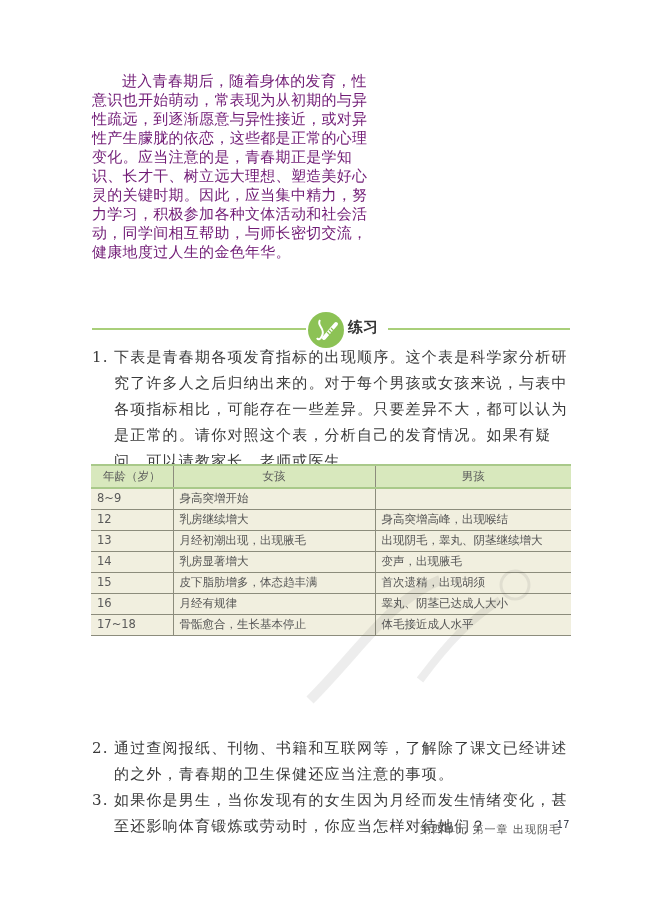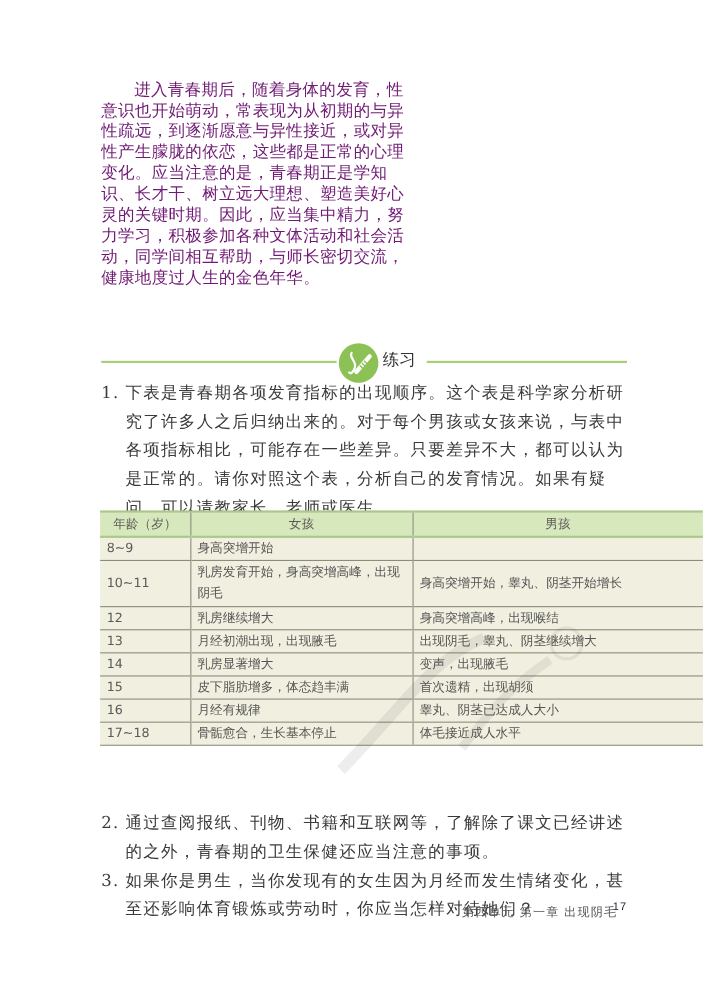--- a/index.html
+++ b/index.html
@@ -19,36 +19,36 @@
     position: absolute; top: 22px; height: 2px; background: #a9cf7a;
   }
   .section-header .line.left { left: 0; width: 214px; }
   .section-header .line.right { left: 296px; width: 182px; }
   .section-header .badge {
     position: absolute; left: 216px; top: 6px; width: 36px; height: 36px; border-radius: 50%;
     background: #8cc255;
   }
   .section-header .badge svg { position: absolute; left: 0; top: 0; }
   .section-header .title {
-    position: absolute; left: 256px; top: 12px; font-size: 15px; font-weight: normal; color: #333;
+    position: absolute; left: 256px; top: 12px; font-size: 15px; font-weight: bold; color: #333;
     font-family: "DejaVu Sans", sans-serif;
   }
 
   .q {
     position: absolute; left: 92px; width: 480px;
     font-size: 15px; line-height: 26px; color: #3a3a3a; letter-spacing: 1.2px;
     padding-left: 22px;
   }
   .q .num { position: absolute; left: 0; top: 0; }
   .q1 { top: 344px; }
   .q2 { top: 735px; }
   .q3 { top: 761px; }
 
   table.dev {
-    position: absolute; left: 91px; top: 464px; width: 548px;
+    position: absolute; left: 91px; top: 464px; width: 480px;
     border-collapse: collapse; font-family: "DejaVu Sans", sans-serif;
     font-size: 11.5px; color: #555;
   }
   table.dev th {
     background: #d8e8bd; font-weight: normal; color: #5a5a5a; height: 23px;
     border-top: 2px solid #a9c98a; border-bottom: 2px solid #a9c98a;
   }
   table.dev td {
     background: #f1efdf; border-bottom: 1px solid #8c8c7c; height: 21px;
     padding: 0 6px; line-height: 19px;
@@ -102,25 +102,20 @@
       <th>女孩</th>
       <th>男孩</th>
     </tr>
   </thead>
   <tbody>
     <tr>
       <td class="age">8~9</td>
       <td class="girl">身高突增开始</td>
       <td></td>
     </tr>
-    <tr class="tall">
-      <td class="age">10~11</td>
-      <td class="girl">乳房发育开始，身高突增高峰，出现阴毛</td>
-      <td>身高突增开始，睾丸、阴茎开始增长</td>
-    </tr>
     <tr>
       <td class="age">12</td>
       <td class="girl">乳房继续增大</td>
       <td>身高突增高峰，出现喉结</td>
     </tr>
     <tr>
       <td class="age">13</td>
       <td class="girl">月经初潮出现，出现腋毛</td>
       <td>出现阴毛，睾丸、阴茎继续增大</td>
     </tr>

